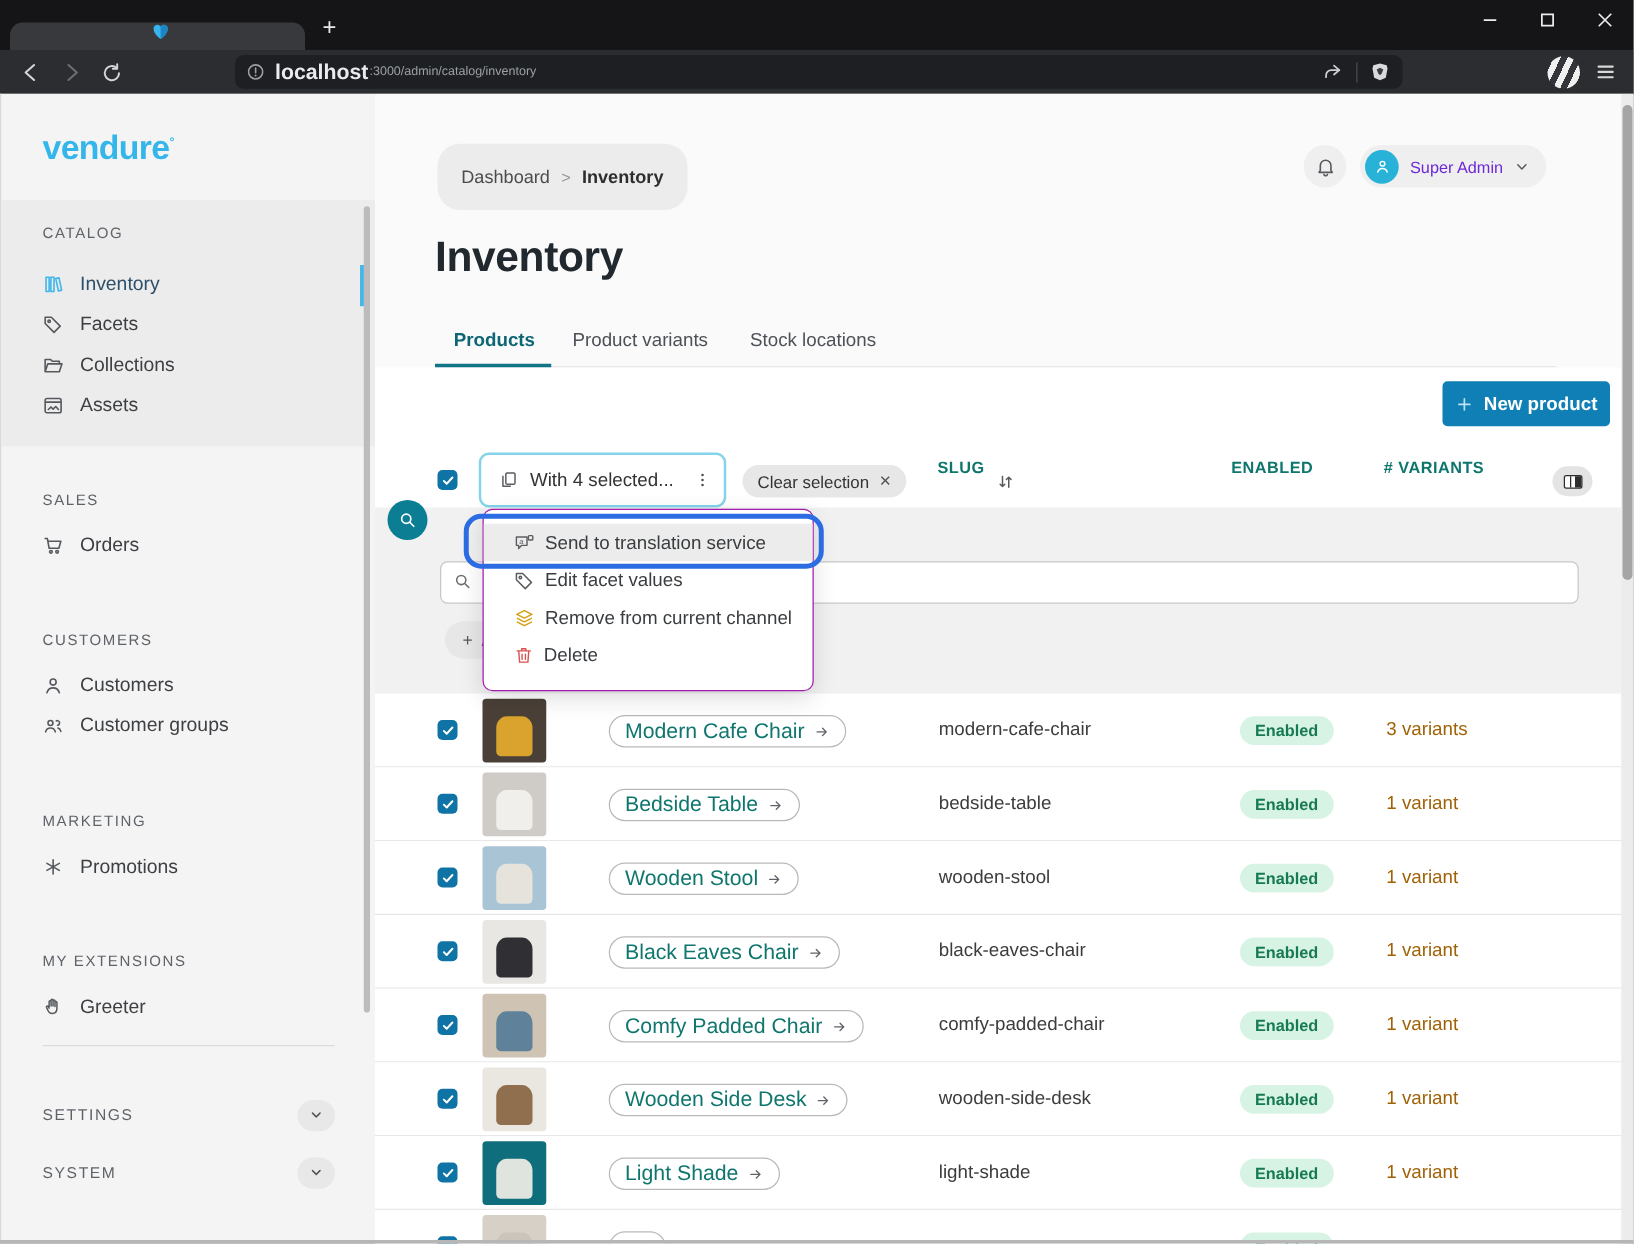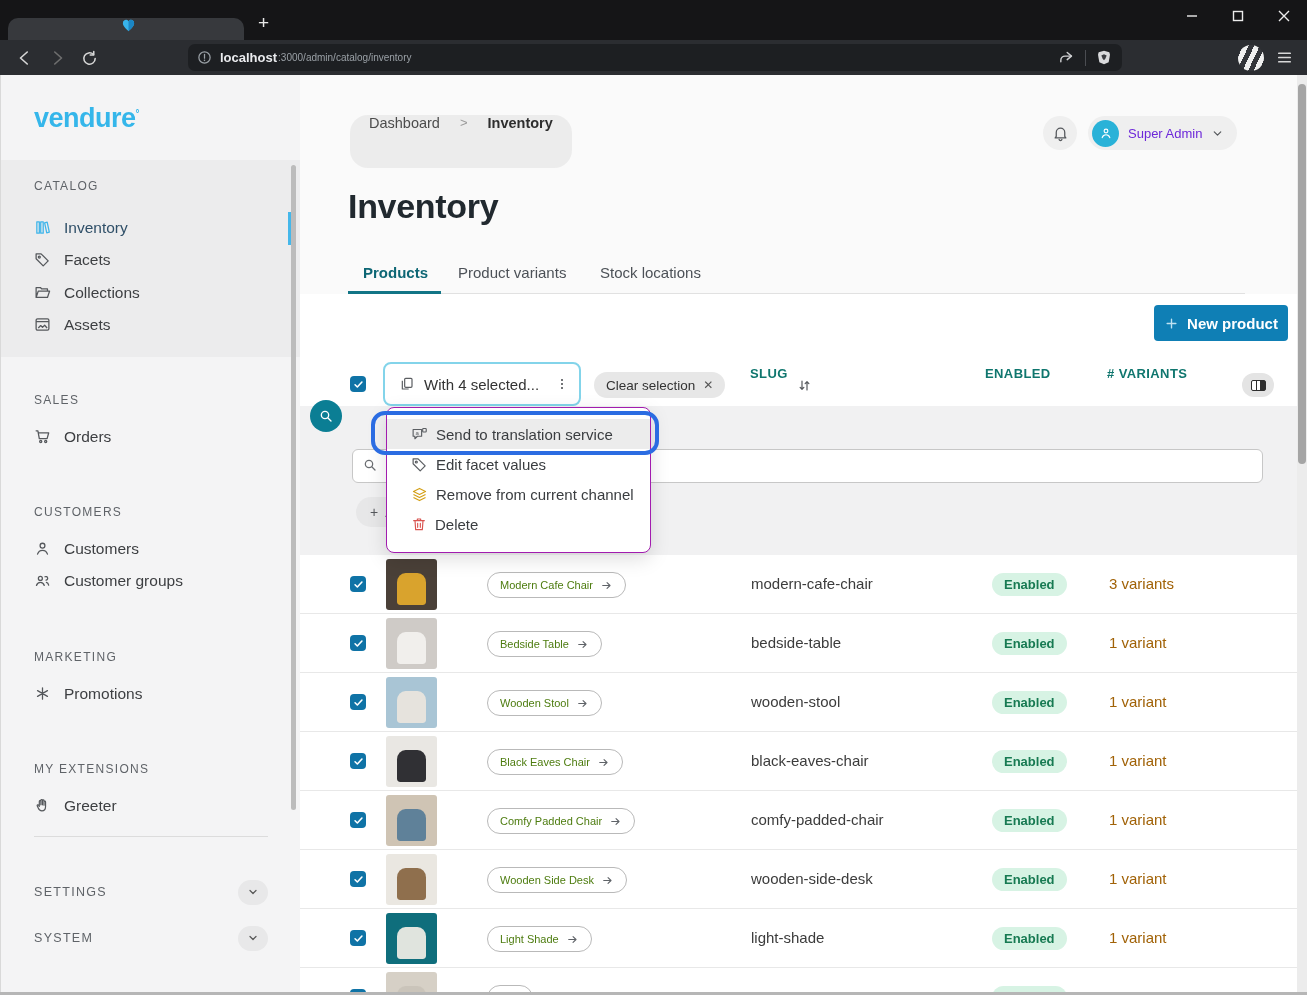--- a/index.html
+++ b/index.html
@@ -16,21 +16,21 @@
     border-radius:10px 10px 0 0;display:flex;align-items:center;padding:0 10px 0 14px;gap:9px;flex-direction:column;}
   .b-tab .title{color:#e6e6e6;font-size:12.5px;font-weight:700;white-space:nowrap;overflow:hidden;flex:1;}
   .tab-close{color:#c4c4c4;font-size:13px;cursor:default;}
   .new-tab{position:absolute;left:258px;top:12px;color:#e8e8e8;font-size:19px;font-weight:400;}
   .win-controls{position:absolute;right:0;top:0;height:32px;display:flex;}
   .win-btn{width:46px;height:32px;display:flex;align-items:center;justify-content:center;color:#ececec;}
   .navbar{position:absolute;top:40px;left:0;right:0;height:35px;background:#2b2d31;box-shadow:0 1px 0 rgba(0,0,0,.45);}
   .nav-ic{position:absolute;top:7px;width:22px;height:22px;display:flex;align-items:center;justify-content:center;}
   .urlbar{position:absolute;left:188px;top:44px;width:934px;height:27px;background:#1d1f22;border-radius:7px;
     display:flex;align-items:center;padding:0 10px 0 9px;gap:8px;}
-  .urlbar .host{color:#eaebee;font-size:13px;font-weight:700;}
+  .urlbar .host{color:#eaebee;font-size:17px;font-weight:700;}
   .urlbar .path{color:#9aa0a6;font-size:10px;margin-left:-7px;}
   .url-right{margin-left:auto;display:flex;align-items:center;gap:10px;}
   .url-sep{width:1px;height:16px;background:#4b4d52;}
   .stripe-avatar{position:absolute;left:1238px;top:45px;width:26px;height:26px;border-radius:50%;
     background:repeating-linear-gradient(115deg,#33353a 0 5px,#f0f0f0 5px 10px);}
   .menu-burger{position:absolute;left:1276px;top:49px;}
   
   .app{position:absolute;top:75px;left:0;width:1307px;height:920px;}
   .edge-b{position:absolute;left:0;bottom:0;width:100%;height:3px;background:#b6b6b6;z-index:60;}
   
@@ -46,21 +46,21 @@
   .nav-item.active .ic{color:#3fb5ea;}
   .active-bar{position:absolute;left:287px;top:137px;width:4px;height:33px;background:#45b7ea;}
   .side-divider{position:absolute;left:33px;top:761px;width:234px;height:1px;background:#dcdcdc;}
   .collapse-row{position:absolute;left:33px;width:234px;height:26px;display:flex;align-items:center;justify-content:space-between;
     font-size:12.5px;letter-spacing:1.3px;color:#5f6368;}
   .chev-pill{width:30px;height:25px;border-radius:13px;background:#e8e8e9;display:flex;align-items:center;justify-content:center;color:#555;}
   .side-scroll{position:absolute;left:290px;top:90px;width:5px;height:645px;border-radius:3px;background:#bcbcbc;}
   
   .main{position:absolute;left:300px;top:0;width:1007px;height:920px;background:#fafafa;overflow:hidden;}
   .crumb{position:absolute;left:50px;top:40px;height:53px;border-radius:18px;background:#ececec;
-    display:flex;align-items:flex-start;gap:20px;padding:0 19px;font-size:14.5px;}
+    display:flex;align-items:center;gap:9px;padding:0 19px;font-size:14.5px;}
   .crumb .root{color:#4c4c4c;}
   .crumb .sep{color:#9a9a9a;font-size:13px;}
   .crumb .cur{color:#2e2e2e;font-weight:700;}
   .bell-btn{position:absolute;left:743px;top:41px;width:34px;height:34px;border-radius:50%;background:#efefef;
     display:flex;align-items:center;justify-content:center;color:#55585c;}
   .user-pill{position:absolute;left:788px;top:41px;height:34px;border-radius:17px;background:#efefef;
     display:flex;align-items:center;gap:9px;padding:0 13px 0 4px;}
   .user-avatar{width:27px;height:27px;border-radius:50%;background:#29b2d8;display:flex;align-items:center;justify-content:center;color:#fff;}
   .user-pill .name{font-size:13px;color:#6d28d9;}
   .user-pill .chev{color:#55585c;display:flex;}
@@ -99,21 +99,21 @@
   .search-ic{position:absolute;left:10px;top:8px;color:#6b6e72;pointer-events:none;}
   .add-filter{position:absolute;left:56px;top:422px;height:30px;border-radius:15px;background:#e7e7e8;border:none;
     display:flex;align-items:center;gap:7px;padding:0 14px;font-size:14px;color:#55585c;cursor:pointer;font-family:inherit;}
   
   .trow{position:absolute;left:0;width:997px;height:59px;border-bottom:1px solid #e8e8e8;background:#fff;}
   .trow .checkbox{position:absolute;left:50px;top:21px;}
   .thumb{position:absolute;left:86px;top:4px;width:51px;height:51px;border-radius:3px;background:var(--tbg,#ddd);overflow:hidden;}
   .thumb::after{content:'';position:absolute;left:22%;top:28%;width:56%;height:62%;background:var(--tacc,#bbb);
     border-radius:30% 30% 12% 12%;opacity:.95;}
   .name-pill{position:absolute;left:187px;top:17px;height:26px;border:1px solid #b9b9b9;border-radius:13px;background:#fff;
-    display:flex;align-items:center;gap:7px;padding:0 12px;font-size:11px;color:#4d7c0f;cursor:pointer;justify-content:flex-end;}
+    display:flex;align-items:center;gap:7px;padding:0 12px;font-size:17px;color:#0f766e;cursor:pointer;justify-content:flex-end;}
   .name-pill .arr{color:#5f6368;display:flex;}
   .slug{position:absolute;left:451px;top:20px;font-size:15px;color:#3c3c3c;}
   .badge{position:absolute;left:692px;top:18px;height:23px;border-radius:12px;background:#d7f3e4;color:#177a52;
     font-size:13px;font-weight:700;display:flex;align-items:center;padding:0 12px;}
   .variants{position:absolute;left:809px;top:20px;font-size:15px;color:#a16207;}
   
   .dropdown{position:absolute;left:86px;top:332px;width:265px;height:146px;background:#fff;border:1px solid #a21caf;border-radius:8px;
     box-shadow:0 6px 20px rgba(0,0,0,.13);z-index:10;padding-top:11px;}
   .menu-item{height:30px;display:flex;align-items:center;gap:8px;padding:0 12px 0 24px;font-size:15px;color:#3a3d40;cursor:pointer;}
   .menu-item .mi{display:flex;color:#5b5e62;}

